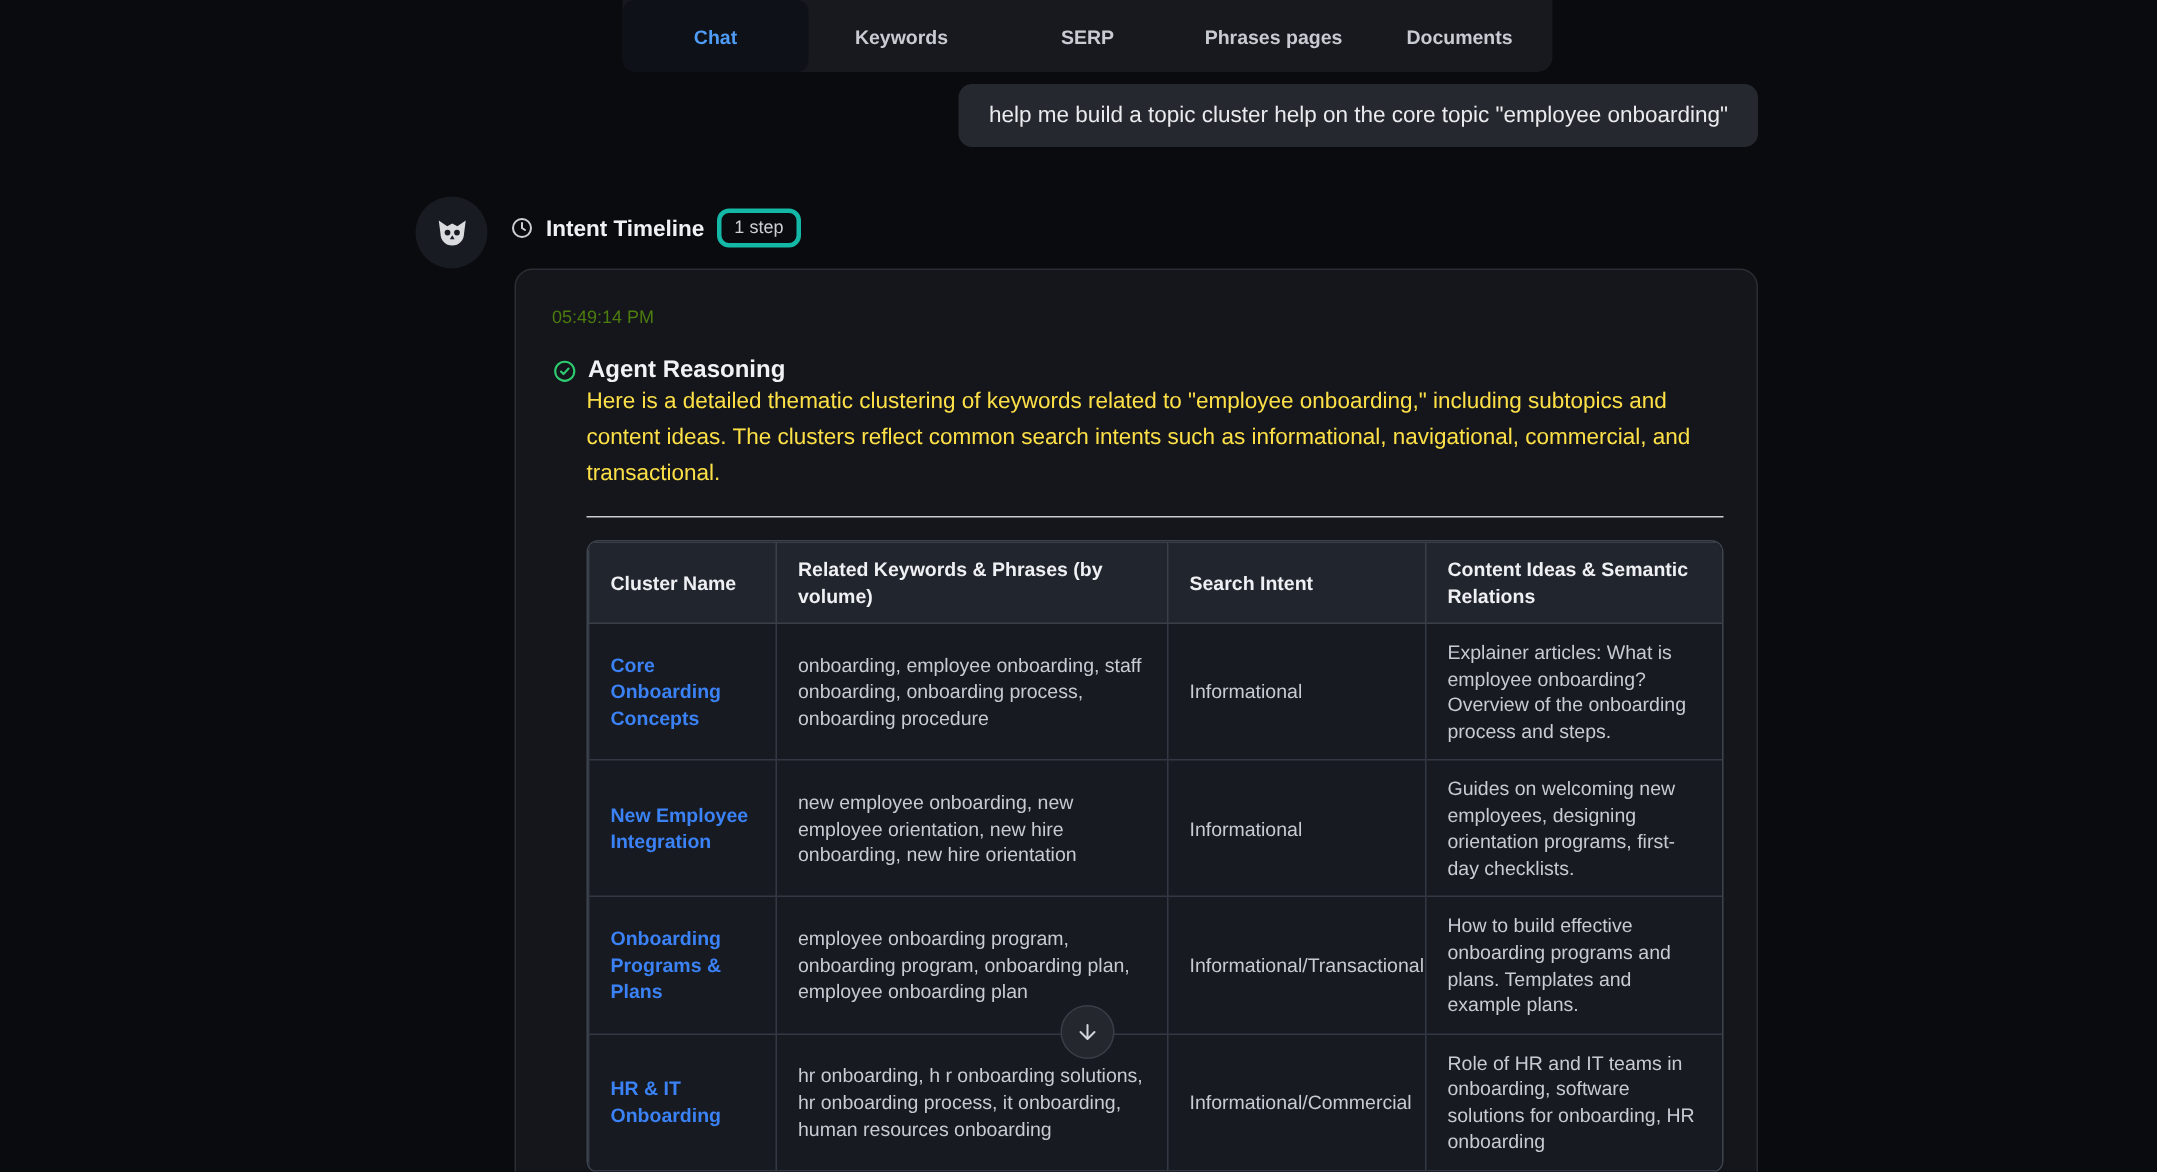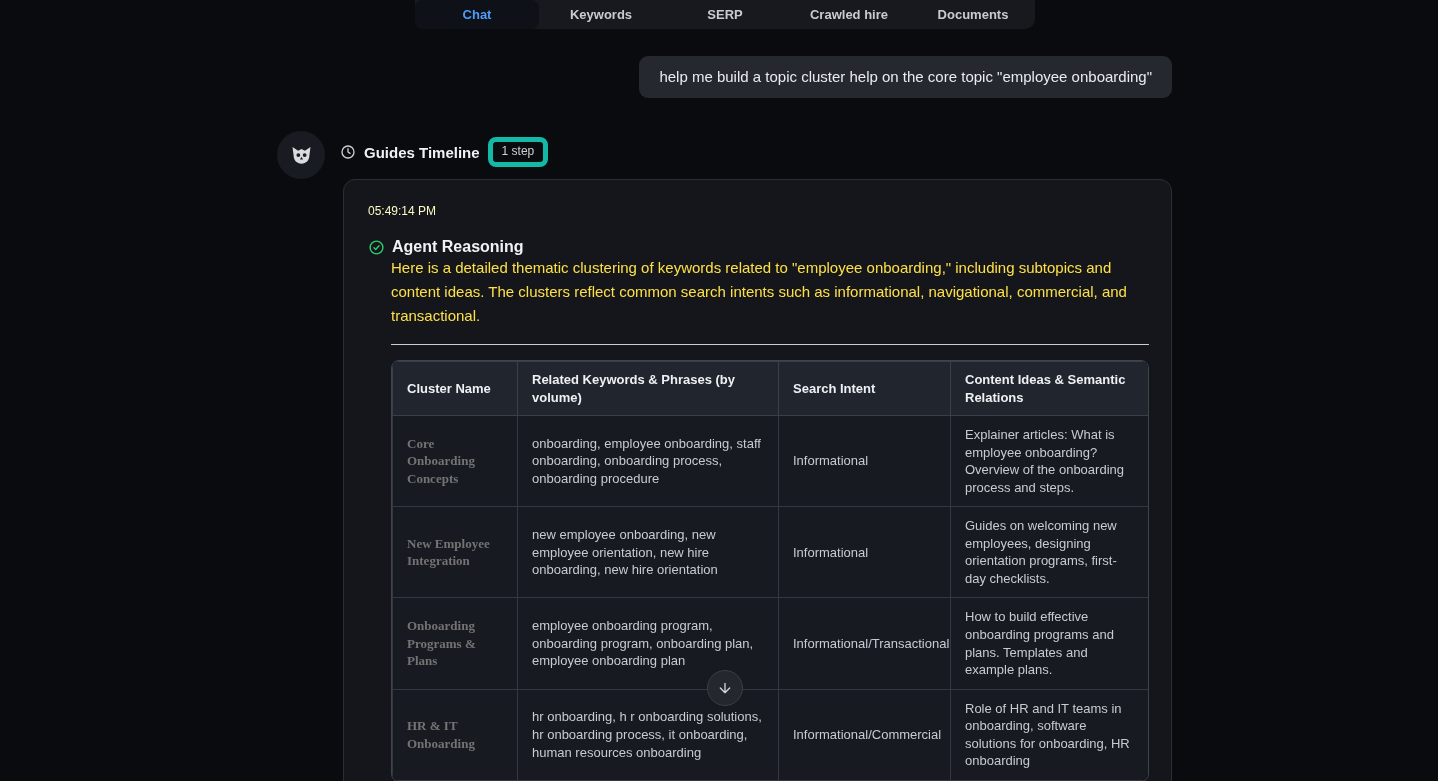--- a/index.html
+++ b/index.html
@@ -7,21 +7,21 @@
   body {
     background:#0a0b0e;
     font-family:"Liberation Sans", sans-serif;
     color:#e8eaee;
     overflow:hidden;
   }
   .screen { position:relative; width:1438px; height:781px; overflow:hidden; }
 
   
   .tabbar {
-    position:absolute; left:415px; top:0; width:620px; height:29px;
+    position:absolute; left:415px; top:0; width:620px; height:48px;
     background:#17191f; border-radius:0 0 10px 10px;
     display:flex; align-items:stretch; z-index:6;
   }
   .tab {
     flex:1; display:flex; align-items:center; justify-content:center;
     font-size:13px; font-weight:600; color:#c8ccd2; cursor:pointer;
     border-radius:8px; white-space:nowrap;
   }
   .tab.active { background:#0e1118; color:#4f9cf7; }
 
@@ -38,31 +38,31 @@
     border-radius:50%; background:#181b21; display:flex;
     align-items:center; justify-content:center; z-index:2;
   }
   .timeline-header {
     position:absolute; left:340px; top:141px; height:22px;
     display:flex; align-items:center; gap:8px; z-index:2;
   }
   .tl-icon { display:flex; align-items:center; }
   .tl-label { font-size:15px; font-weight:700; color:#f0f1f4; }
   .badge {
-    font-size:12px; color:#ccd0d6; border:5px solid #14b8a6;
+    font-size:12px; color:#ccd0d6; border:3px solid #14b8a6;
     border-radius:8px; padding:2px 9px; line-height:1.3; background:transparent;
   }
 
   
   .card {
     position:absolute; left:343px; top:179px; width:829px; height:650px;
     background:#14161b; border:1px solid #2a2d34; border-radius:12px;
     padding:24px; z-index:1;
   }
-  .timestamp { font-size:12px; color:#fef9c3; margin-bottom:20px; }
+  .timestamp { font-size:12px; color:#4d7c0f; margin-bottom:20px; }
   .reasoning-header { display:flex; align-items:center; gap:7px; }
   .reasoning-header h2 { font-size:16px; font-weight:700; color:#f1f2f5; }
   .reasoning-body { margin-left:23px; width:758px; }
   .intro { font-size:15px; color:#fde047; line-height:1.6; }
   .divider { border:none; border-top:1px solid #c9ccd1; margin-top:16px; }
   .section-title { font-size:16.5px; font-weight:700; color:#eef0f2; margin-top:21px; }
 
   
   .table-wrap {
     margin-top:15px; border:1px solid #3e444e; border-radius:8px; overflow:hidden;
@@ -70,21 +70,21 @@
   table { width:100%; border-collapse:collapse; table-layout:fixed; background:#171a20; }
   th {
     background:#21252d; color:#eef0f3; font-size:13px; font-weight:700;
     text-align:left; padding:9px 14px; border:1px solid #3a404a;
     vertical-align:middle; line-height:1.35;
   }
   td {
     font-size:13px; color:#c7cbd2; padding:10px 14px;
     border:1px solid #333944; vertical-align:middle; line-height:1.35;
   }
-  td.c-name { font-weight:700; color:#737373;font-family:Liberation Serif, serif; }
+  td.c-name { font-weight:700; color:#3b82f6; }
 
   
   .scroll-down {
     position:absolute; left:707px; top:670px; width:36px; height:36px;
     border-radius:50%; background:#24272e; border:1px solid #3a3e46;
     display:flex; align-items:center; justify-content:center;
     cursor:pointer; z-index:5;
   }
 
   
@@ -108,21 +108,21 @@
 </style>
 </head>
 <body>
 
 <div class="screen">
 
   <nav class="tabbar">
     <div class="tab active">Chat</div>
     <div class="tab">Keywords</div>
     <div class="tab">SERP</div>
-    <div class="tab">Crawled hire</div>
+    <div class="tab">Phrases pages</div>
     <div class="tab">Documents</div>
   </nav>
 
   <div class="user-bubble">help me build a topic cluster help on the core topic "employee onboarding"</div>
 
   <div class="avatar">
     <span style="display:flex;">
       <svg viewBox="0 0 24 24" width="27" height="27">
         <path d="M4 4.5 L9 7.8 L12 6.2 L15 7.8 L20 4.5 L19 12 C19 16.2 16 19.3 12 19.3 C8 19.3 5 16.2 5 12 Z" fill="#d9dbdf"></path>
         <circle cx="9.2" cy="11.6" r="1.7" fill="#181b21"></circle>
@@ -132,21 +132,21 @@
     </span>
   </div>
 
   <div class="timeline-header">
     <span class="tl-icon">
       <svg viewBox="0 0 24 24" width="16" height="16" fill="none" stroke="#ccd0d6" stroke-width="2">
         <circle cx="12" cy="12" r="9"></circle>
           <path d="M12 7v5l3 2" stroke-linecap="round"></path>
       </svg>
     </span>
-    <span class="tl-label">Guides Timeline</span>
+    <span class="tl-label">Intent Timeline</span>
     <span class="badge">1 step</span>
   </div>
 
   <section class="card">
     <div class="timestamp">05:49:14 PM</div>
 
     <div class="reasoning-header">
       <span style="display:flex;">
         <svg viewBox="0 0 24 24" width="17" height="17" fill="none" stroke="#2ecc71" stroke-width="2">
           <circle cx="12" cy="12" r="9"></circle>

